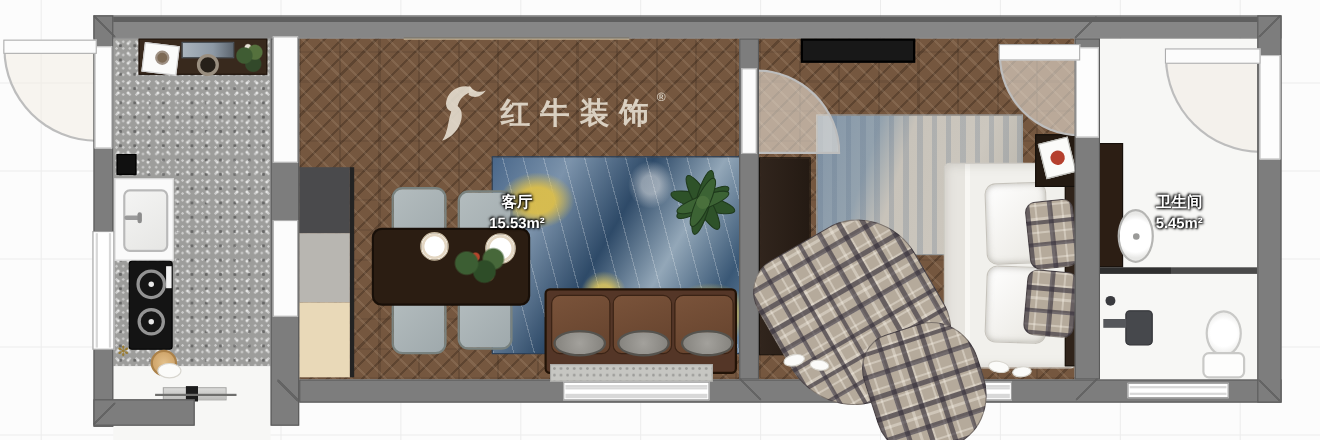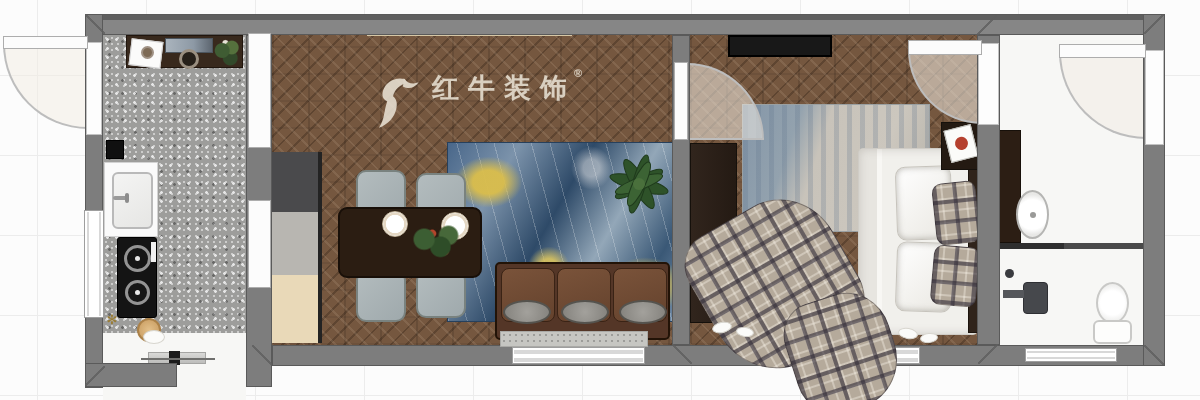--- a/index.html
+++ b/index.html
@@ -59,21 +59,21 @@
   .pillow-white{background:linear-gradient(135deg,#ffffff,#e9e7e1);border:1px solid #c6c3bc;border-radius:10px;box-sizing:border-box;box-shadow:inset 0 0 6px rgba(120,115,105,0.5);}
   .white-bit{background:#fbfbf9;border:1px solid #d8d6cf;border-radius:50%;}
   .burner{border-radius:50%;background:#161616;border:3px solid #949494;box-sizing:border-box;position:absolute;}
   .burner::after{content:"";position:absolute;left:50%;top:50%;width:5px;height:5px;margin:-2.5px;border-radius:50%;background:#e8e8e8;}
   
   .room-label{position:absolute;color:#ffffff;font-weight:bold;text-align:center;line-height:1.45;
     text-shadow:0 0 3px #000,1px 1px 2px #000, -1px -1px 2px #000;z-index:40;}
   .room-label .rname{font-size:14px;}
   .room-label .rarea{font-size:13.5px;}
   
-  .watermark{position:absolute;left:372px;top:74px;display:flex;align-items:flex-start;gap:8px;z-index:30;opacity:0.92;}
+  .watermark{position:absolute;left:395px;top:74px;display:flex;align-items:center;gap:8px;z-index:30;opacity:0.92;}
   .wm-right{display:flex;flex-direction:column;align-items:center;}
   .wm-brand{font-size:27px;font-weight:bold;color:rgba(233,225,212,0.95);letter-spacing:9px;line-height:1.05;white-space:nowrap;text-shadow:0 0 2px rgba(120,100,80,0.35);}
   .wm-sub{font-size:9.5px;color:rgba(233,225,212,0.92);letter-spacing:3.4px;margin-top:2px;white-space:nowrap;}
   .wm-reg{font-size:11px;color:rgba(233,225,212,0.95);position:relative;top:-10px;left:-2px;}
 </style>
 </head>
 <body>
 
 <div id="plan">
 
@@ -260,14 +260,22 @@
       <g fill="rgba(233,225,212,0.95)">
         <path d="M38 6 C26 3 15 10 12 20 C10 26 12 31 17 33 C13 44 14 55 7 65 C18 61 26 52 28 42 C29.5 35 28 30 24 27 C26 19 32 13 41 11 C40 9 39 7 38 6 Z"></path>
         <path d="M37 5 C41 11 48 13 55 10 C50 17 43 19 36 15 Z"></path>
       </g>
     </svg>
     <div class="wm-right">
       <div class="wm-brand"><span>红牛装饰</span><sup class="wm-reg">®</sup></div>
     </div>
   </div>
 
+  <div class="room-label" style="left:425px;top:173px;width:90px;">
+    <div class="rname">客厅</div>
+    <div class="rarea">15.53m²</div>
+  </div>
+  <div class="room-label" style="left:1027px;top:173px;width:90px;">
+    <div class="rname">卫生间</div>
+    <div class="rarea">5.45m²</div>
+  </div>
 
 </div>
 
 </body></html>

